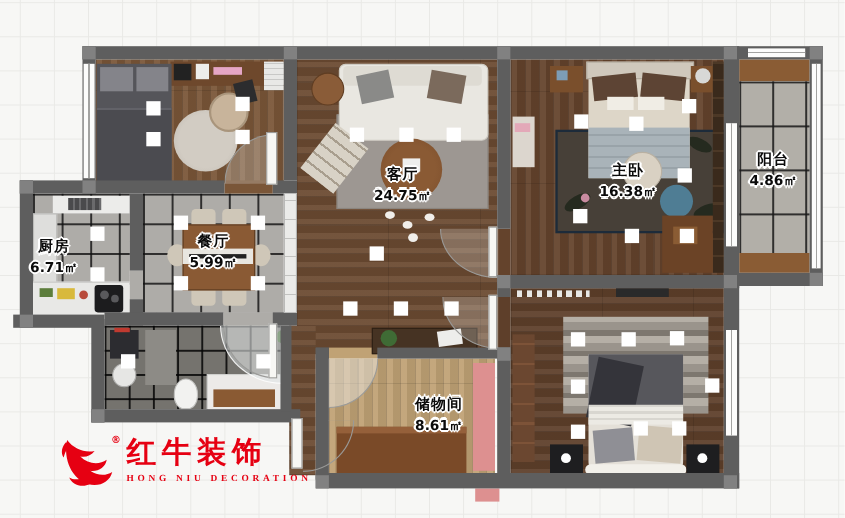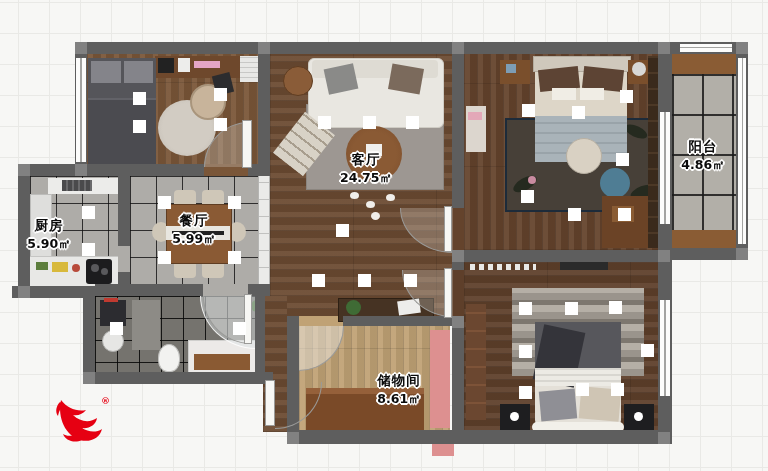--- a/index.html
+++ b/index.html
@@ -230,41 +230,49 @@
   <div class="arc arc-br" style="left:299px;top:326px;width:44px;height:44px;background:rgba(240,240,238,.45);"></div>
   <div class="leaf" style="left:265px;top:380px;width:10px;height:46px;"></div>
   <div class="arc arc-br" style="left:275px;top:382px;width:46px;height:46px;background:transparent;"></div>
 
   <div class="spots"></div>
 
   <div class="rlabel" style="left:366px;top:168px;">
     <div class="rname">客厅</div>
     <div class="rarea">24.75㎡</div>
   </div>
+  <div class="rlabel" style="left:571px;top:165px;">
+    <div class="rname">主卧</div>
+    <div class="rarea">16.38㎡</div>
+  </div>
   <div class="rlabel" style="left:703px;top:155px;">
     <div class="rname">阳台</div>
     <div class="rarea">4.86㎡</div>
   </div>
   <div class="rlabel" style="left:49px;top:234px;">
     <div class="rname">厨房</div>
-    <div class="rarea">5.90㎡</div>
+    <div class="rarea">6.71㎡</div>
   </div>
   <div class="rlabel" style="left:194px;top:229px;">
     <div class="rname">餐厅</div>
     <div class="rarea">5.99㎡</div>
   </div>
-  <div class="rlabel" style="left:399px;top:389px;">
+  <div class="rlabel" style="left:399px;top:377px;">
     <div class="rname">储物间</div>
     <div class="rarea">8.61㎡</div>
   </div>
 
   <div class="logo" style="color:#e60012;">
     <div class="bull">
       <svg width="54" height="48" viewBox="0 0 54 48">
         <path fill="#e60012" d="M9 2 C15 10 25 14 34 12 C31 16 26 18 21 17 C28 24 38 25 45 20 C44 27 37 31 30 30 C36 34 44 35 50 31 C48 40 38 45 28 42 C14 38 5 20 9 2 Z"></path>
         <path fill="#e60012" d="M30 30 C26 37 17 40 11 36 C13 42 22 46 30 42 C34 40 34 34 30 30 Z"></path>
         <path fill="#e60012" d="M8 4 C4 8 3 14 6 18 C7 13 9 9 13 7 Z"></path>
       </svg>
       <div class="reg">®</div>
     </div>
+    <div>
+      <div class="logo-cn">红牛装饰</div>
+      <div class="logo-en">HONG NIU DECORATION</div>
+    </div>
   </div>
 
 </div>
 
 </body></html>

